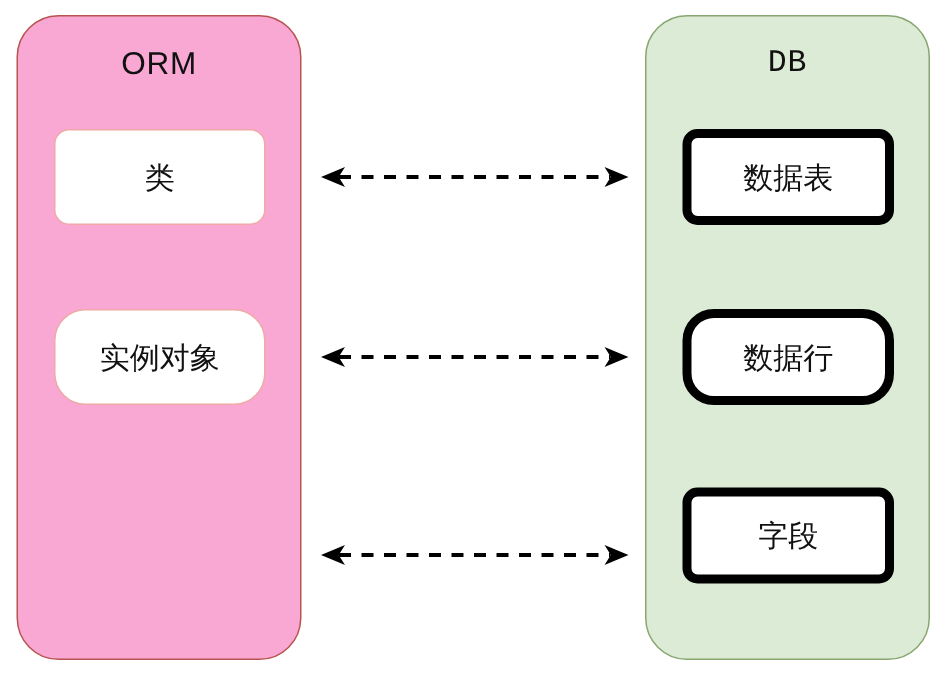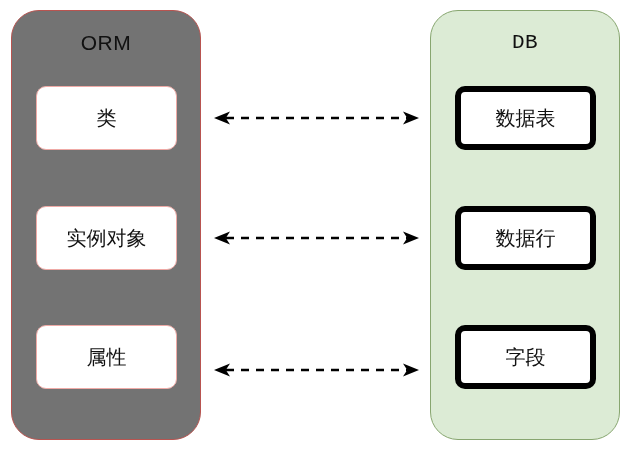--- a/index.html
+++ b/index.html
@@ -19,21 +19,21 @@
     position: absolute;
     top: 10px;
     width: 190px;
     height: 430px;
     border-radius: 28px;
     box-sizing: border-box;
     border: 1px solid transparent;
   }
   .group-orm {
     left: 11px;
-    background: #737373;
+    background: #f9a8d4;
     border-color: #b85450;
   }
   .group-db {
     left: 430px;
     background: #dcebd5;
     border-color: #88a670;
     font-family: Liberation Mono, monospace;
   }
   .group-title {
     position: absolute;
@@ -55,21 +55,21 @@
     border-radius: 10px;
     display: flex;
     align-items: center;
     justify-content: center;
     font-size: 20px;
     color: #111111;
   }
   .group-orm .node { border: 1px solid #efaaa6; }
   .group-db  .node { border: 6px solid #000000; }
   .node-1 { top: 75px; }
-  .node-2 { top: 195px; }
+  .node-2 { top: 195px; border-radius: 21px; }
   .node-3 { top: 314px; }
   .arrow {
     position: absolute;
     left: 213px;
     width: 207px;
     height: 18px;
   }
   .arrow-1 { top: 109px; }
   .arrow-2 { top: 229px; }
   .arrow-3 { top: 361px; }
@@ -79,23 +79,20 @@
 
 <div class="canvas">
 
   <div class="group group-orm">
     <div class="group-title">ORM</div>
     <div class="node node-1">
       <span>类</span>
     </div>
     <div class="node node-2">
       <span>实例对象</span>
-    </div>
-    <div class="node node-3">
-      <span>属性</span>
     </div>
   </div>
 
   <div class="group group-db">
     <div class="group-title">DB</div>
     <div class="node node-1">
       <span>数据表</span>
     </div>
     <div class="node node-2">
       <span>数据行</span>

